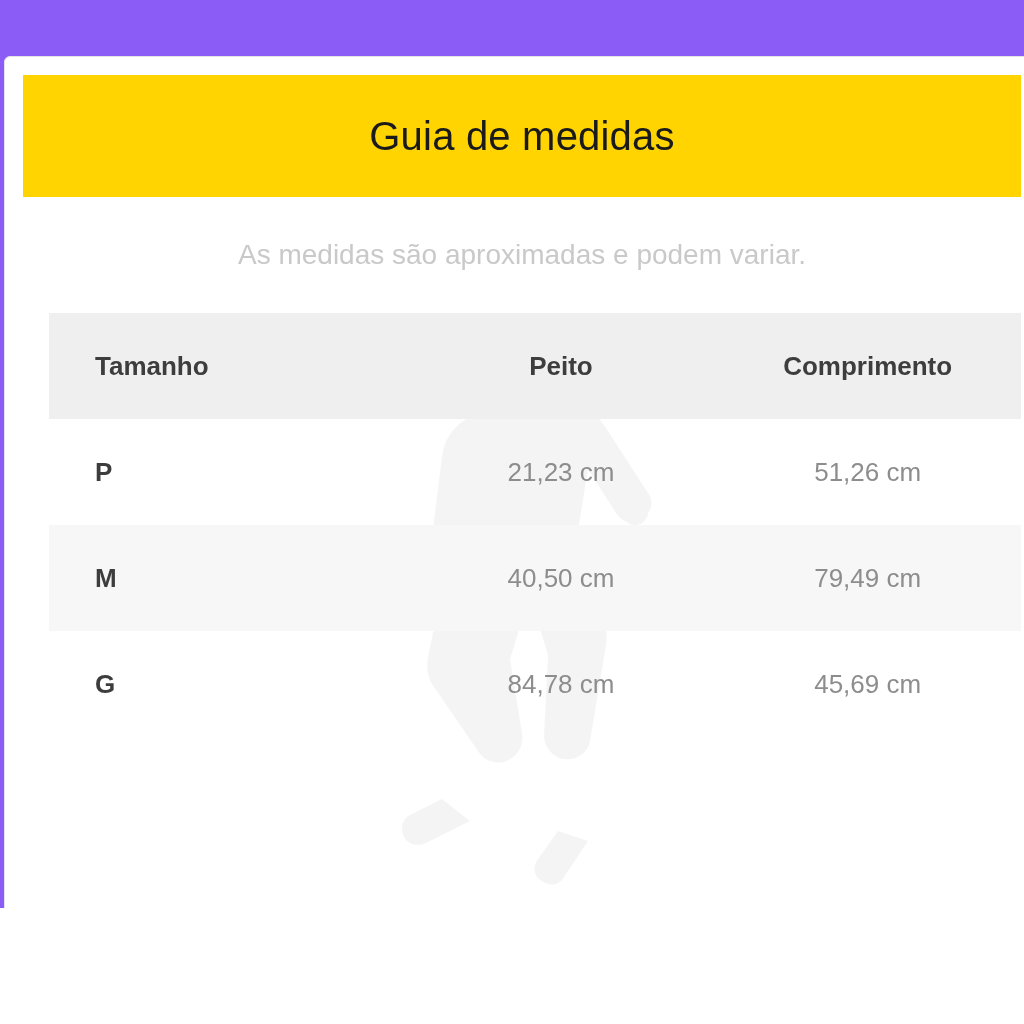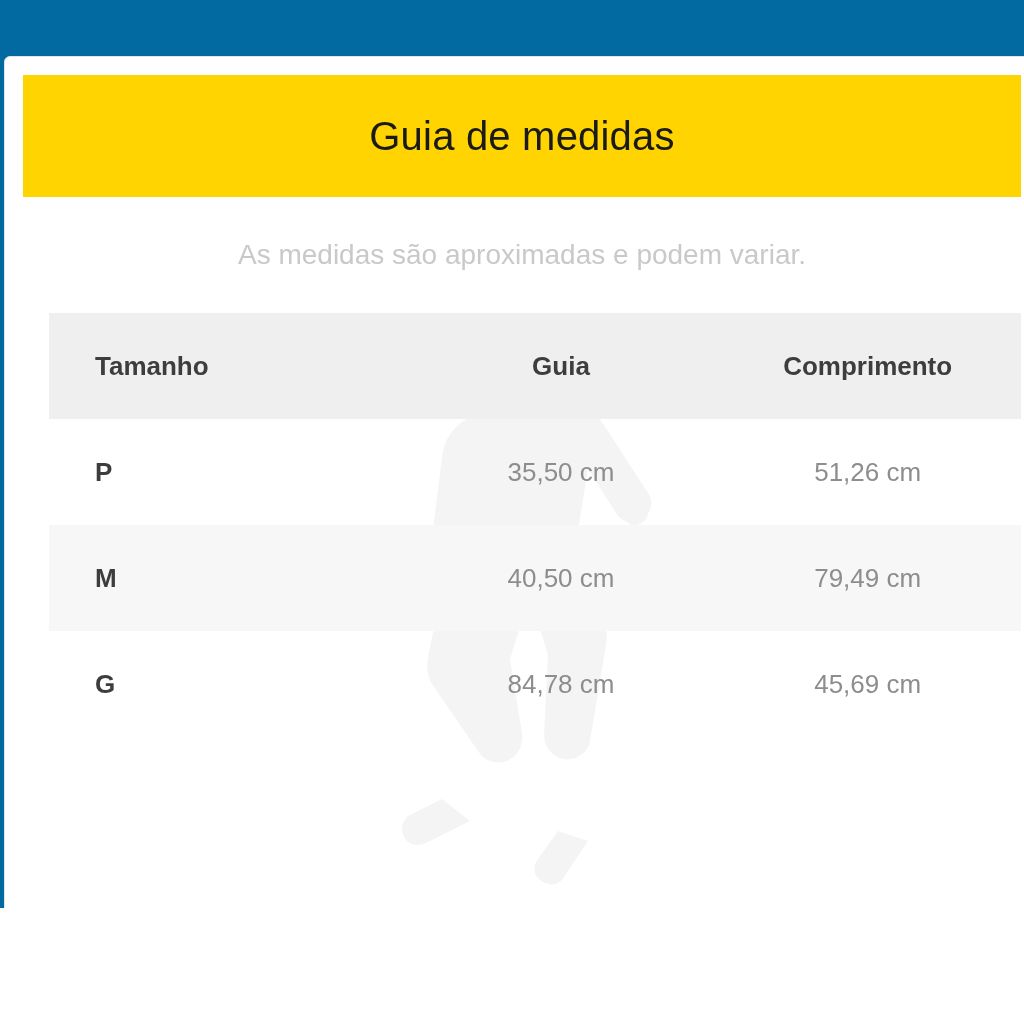--- a/index.html
+++ b/index.html
@@ -8,21 +8,21 @@
     width: 1024px;
     height: 1024px;
     background: #ffffff;
     font-family: "Liberation Sans", sans-serif;
   }
 
   .page {
     position: relative;
     width: 1024px;
     height: 908px;
-    background: #0369a1;
+    background: #8b5cf6;
     overflow: hidden;
   }
 
   
   .card {
     position: absolute;
     left: 4px;
     top: 56px;
     width: 1036px;
     height: 868px;
@@ -150,28 +150,28 @@
           <path d="M118 262l-10 14c-3 4-2 9 2 11 4 3 9 2 11-2l12-18-15-5z"></path>
         </g>
       </svg>
     </div>
 
     <div class="table-wrap">
       <table class="size-table">
         <thead>
           <tr>
             <th>Tamanho</th>
-            <th>Guia</th>
+            <th>Peito</th>
             <th>Comprimento</th>
           </tr>
         </thead>
         <tbody>
           <tr>
             <td>P</td>
-            <td>35,50 cm</td>
+            <td>21,23 cm</td>
             <td>51,26 cm</td>
           </tr>
           <tr class="zebra">
             <td>M</td>
             <td>40,50 cm</td>
             <td>79,49 cm</td>
           </tr>
           <tr>
             <td>G</td>
             <td>84,78 cm</td>

